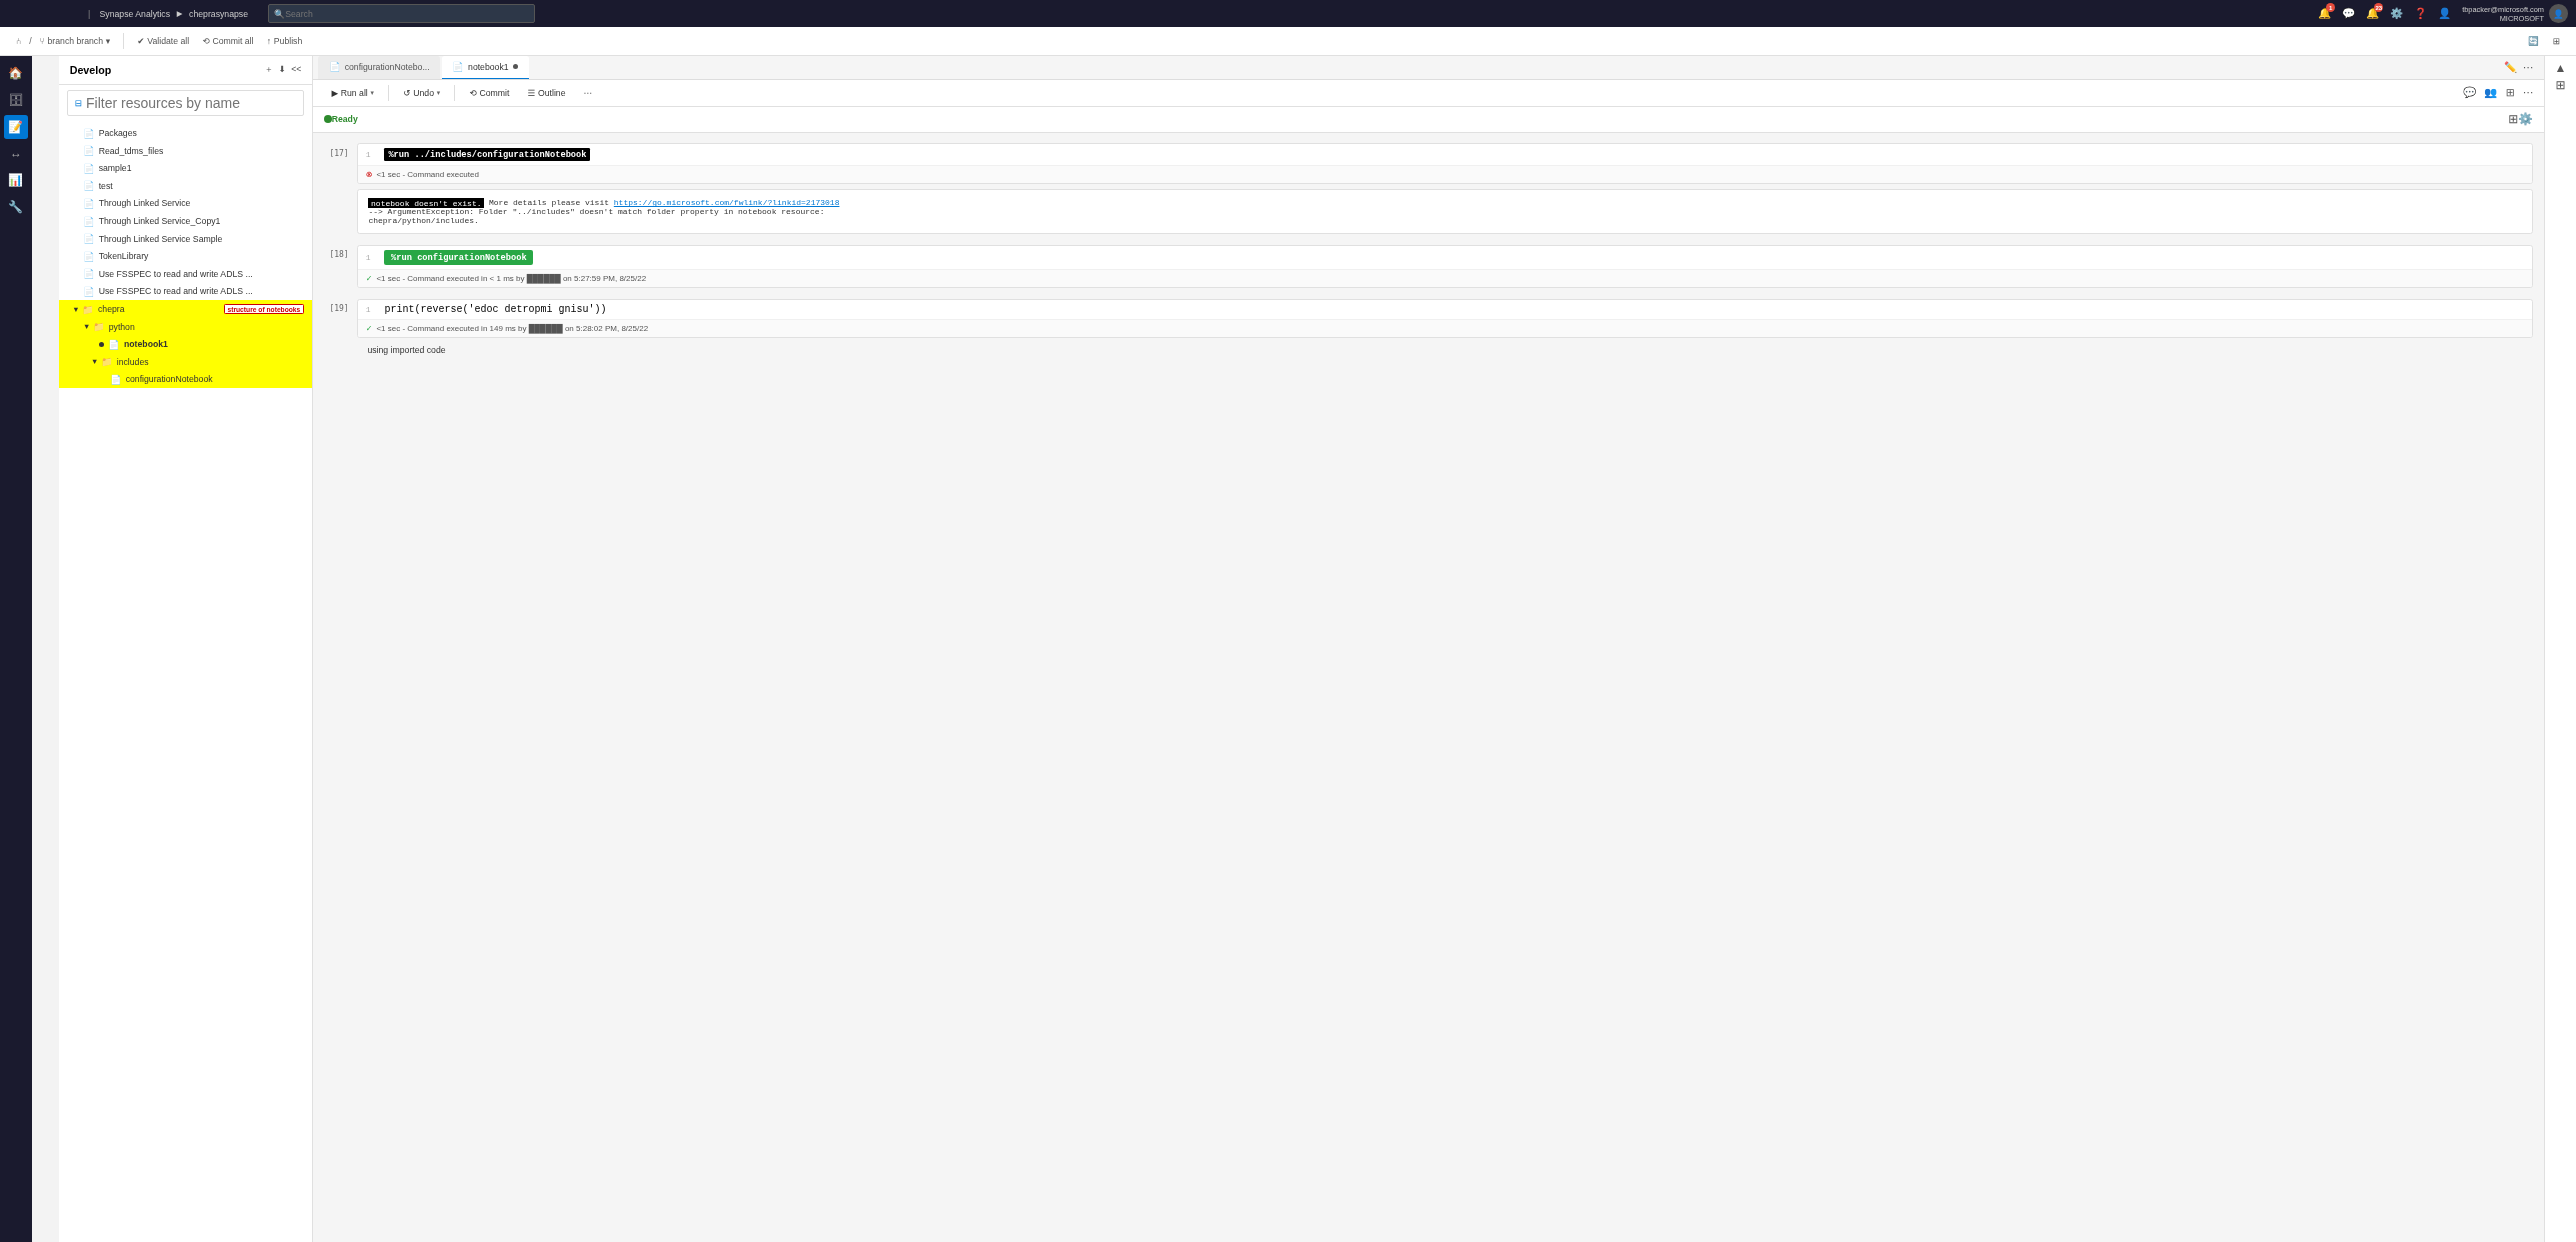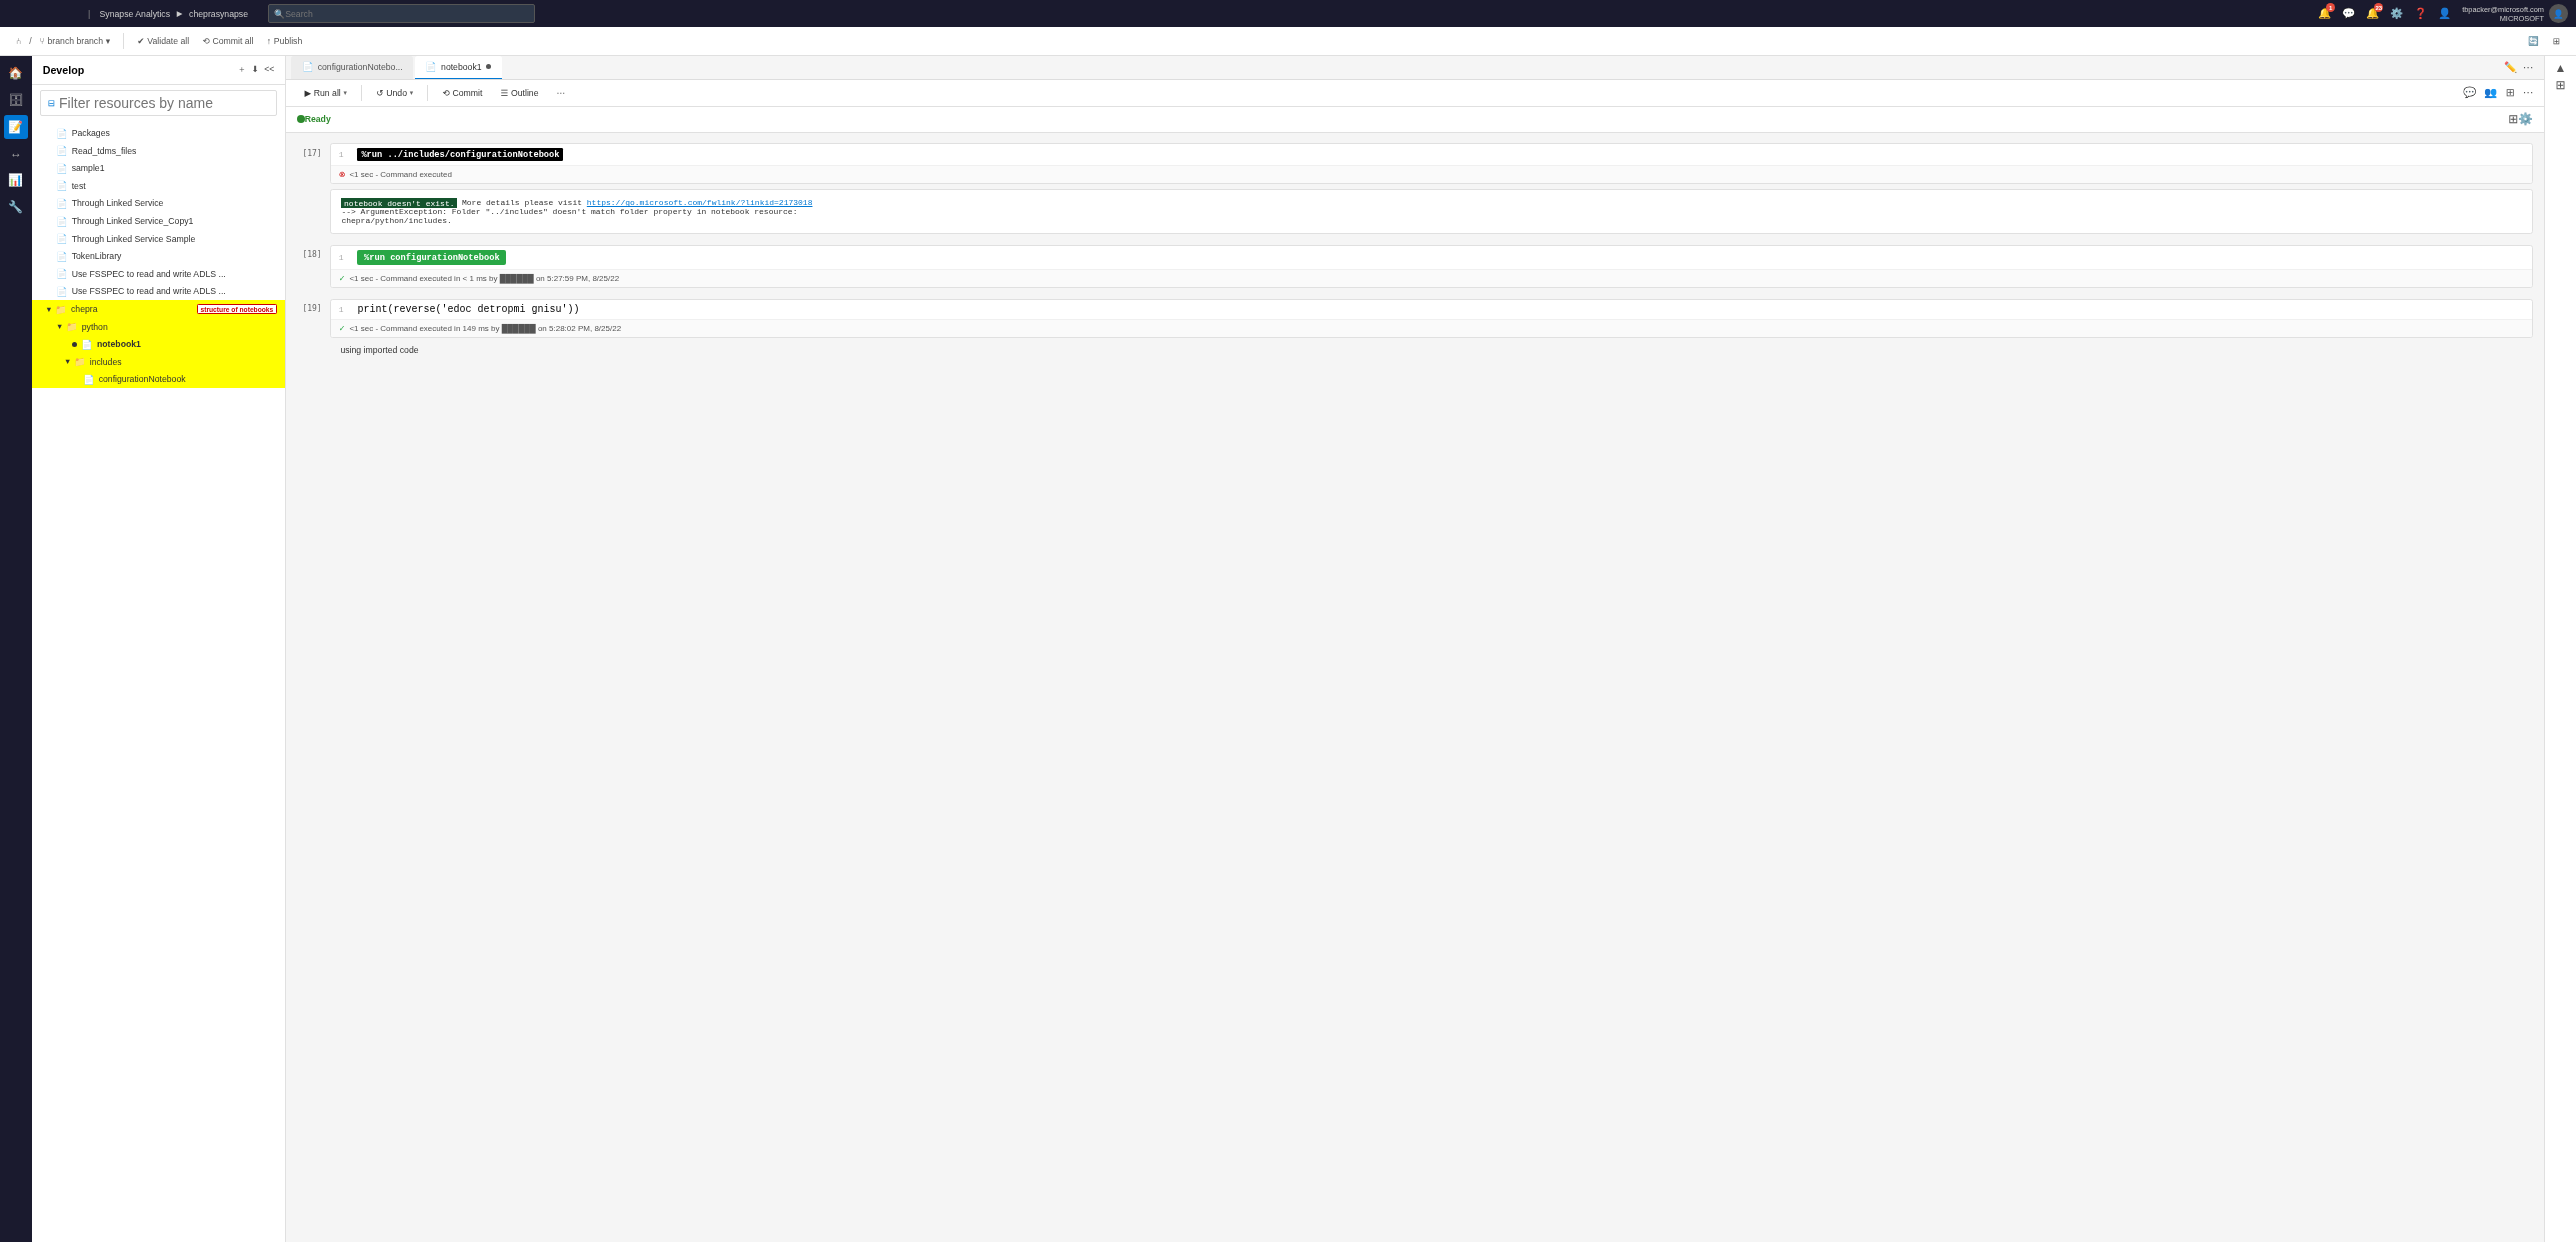--- a/index.html
+++ b/index.html
@@ -45,21 +45,21 @@
       padding-top: 5.3px; gap: 2.7px;
     }
     .sidebar-icons .si-icon {
       width: 24px; height: 24px; display: flex; align-items: center; justify-content: center;
       color: #aaa; cursor: pointer; border-radius: 2.7px; font-size: 12px;
     }
     .sidebar-icons .si-icon.active { color: white; background: #0078d4; }
 
     
     .file-tree-panel {
-      width: 254px; background: white; border-right: 0.7px solid #e0e0e0; display: flex; flex-direction: column; overflow: hidden;
+      width: 254px; background: white; border-right: 0.7px solid #e0e0e0; display: flex; flex-direction: column; overflow: hidden; margin-left: 27px;
     }
     .file-tree-header {
       display: flex; align-items: center; padding: 8px 10.7px; border-bottom: 0.7px solid #e0e0e0;
     }
     .file-tree-header .title { font-weight: 600; font-size: 10.7px; flex: 1; }
     .file-tree-header .header-icons { display: flex; gap: 5.3px; color: #555; cursor: pointer; }
     .filter-input {
       margin: 5.3px 8px; padding: 4px 6.7px; border: 0.7px solid #ddd; border-radius: 2px;
       display: flex; align-items: center; gap: 4px; color: #999;
     }
@@ -127,21 +127,21 @@
       background: white; border: 0.7px solid #e0e0e0; border-radius: 2.7px; overflow: hidden;
     }
     .code-line { padding: 4px 8px; font-family: 'Courier New', monospace; font-size: 8.7px; display: flex; align-items: center; gap: 5.3px; }
     .code-line .line-num { color: #aaa; min-width: 13.4px; font-size: 8px; }
     .code-highlight-red { background: #000000; color: white; padding: 1.3px 4px; border-radius: 1.3px; font-weight: 600; }
     .code-highlight-green { background: #28a745; color: white; padding: 2.7px 6.7px; border-radius: 2px; font-weight: 600; }
     .cell-output { padding: 4px 8px; font-size: 8px; color: #555; display: flex; align-items: center; gap: 4px; border-top: 0.7px solid #f0f0f0; background: #fafafa; }
     .cell-output .check-icon { color: #28a745; }
     .cell-output .error-icon { color: #cc0000; }
     .error-block { padding: 8px 10.7px; font-family: 'Courier New', monospace; font-size: 8px; color: #333; background: white; border: 0.7px solid #e0e0e0; border-radius: 2.7px; margin-top: 5.3px; }
-    .error-block .err-highlight { background: #14532d; color: white; padding: 0.7px 2.7px; }
+    .error-block .err-highlight { background: #000000; color: white; padding: 0.7px 2.7px; }
     .error-block .err-link { color: #0078d4; text-decoration: underline; cursor: pointer; }
     .cell-text-output { padding: 6.7px 10.7px; font-size: 8.7px; color: #333; }
 
     
     .notebook-content::-webkit-scrollbar { width: 5.3px; }
     .notebook-content::-webkit-scrollbar-track { background: #f0f0f0; }
     .notebook-content::-webkit-scrollbar-thumb { background: #ccc; border-radius: 2.7px; }
 
     
     .right-panel-icons {

